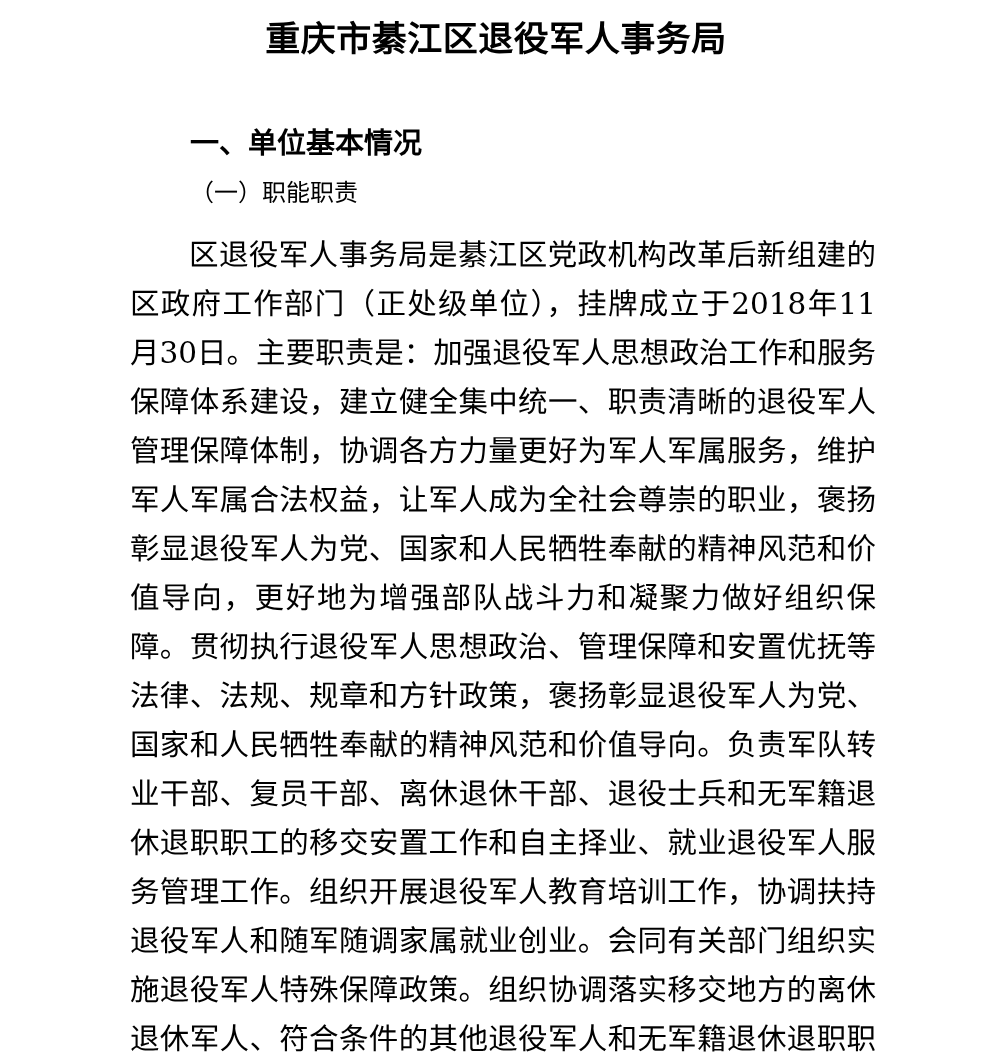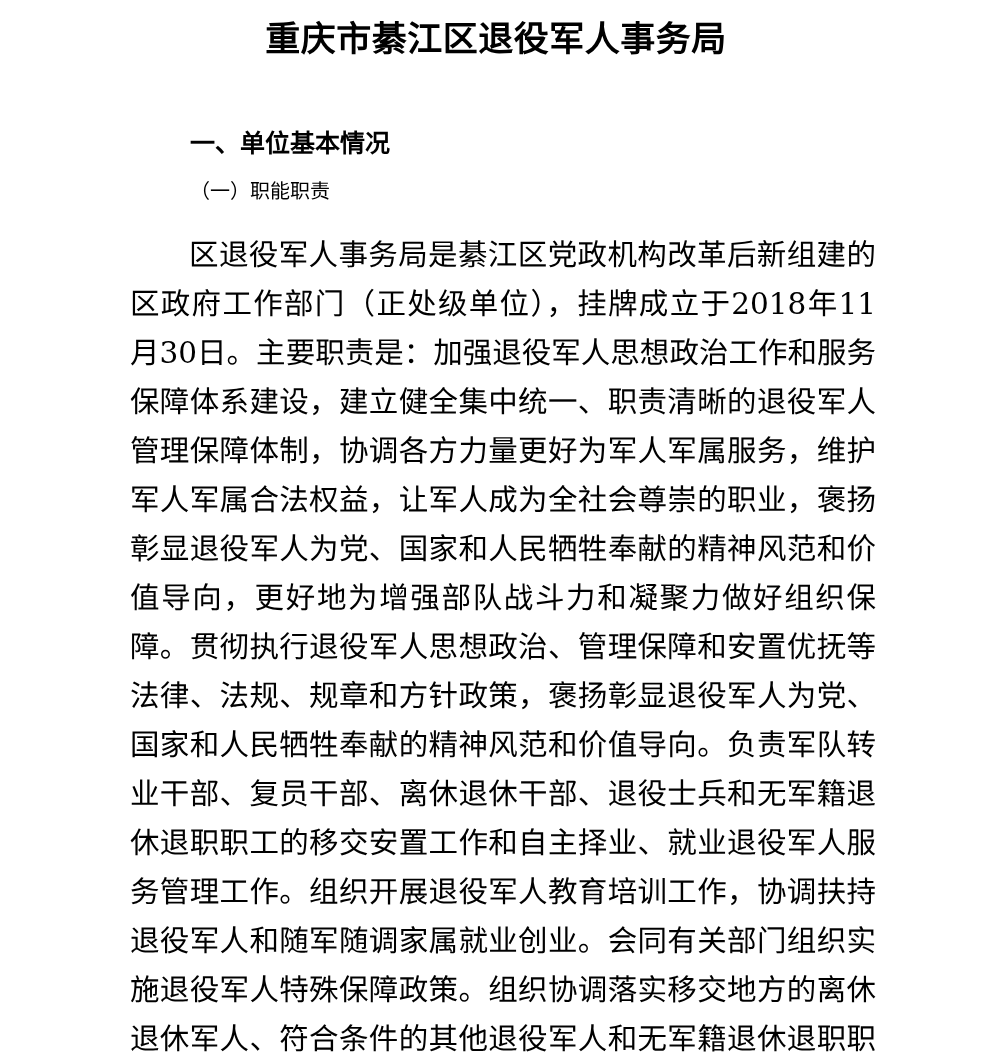--- a/index.html
+++ b/index.html
@@ -50,34 +50,34 @@
     top: 0;
     width: 746px;
   }
 
   
   .section-heading {
     margin: 0;
     padding: 0;
     font-family: "DejaVu Sans", "Liberation Sans", sans-serif;
     font-weight: 700;
-    font-size: 25px;
+    font-size: 29px;
     line-height: 49px;
     text-indent: 60px;
     letter-spacing: 0px;
     color: #000000;
   }
 
   
   .sub-heading {
     margin: 0;
     padding: 0;
-    font-family: Liberation Mono, monospace;
+    font-family: Liberation Sans, sans-serif;
     font-weight: 400;
-    font-size: 20px;
+    font-size: 24px;
     line-height: 49px;
     text-indent: 60px;
     letter-spacing: 0px;
     color: #000000;
   }
 
   
   .body-paragraph {
     margin: 0;
     padding: 0;

